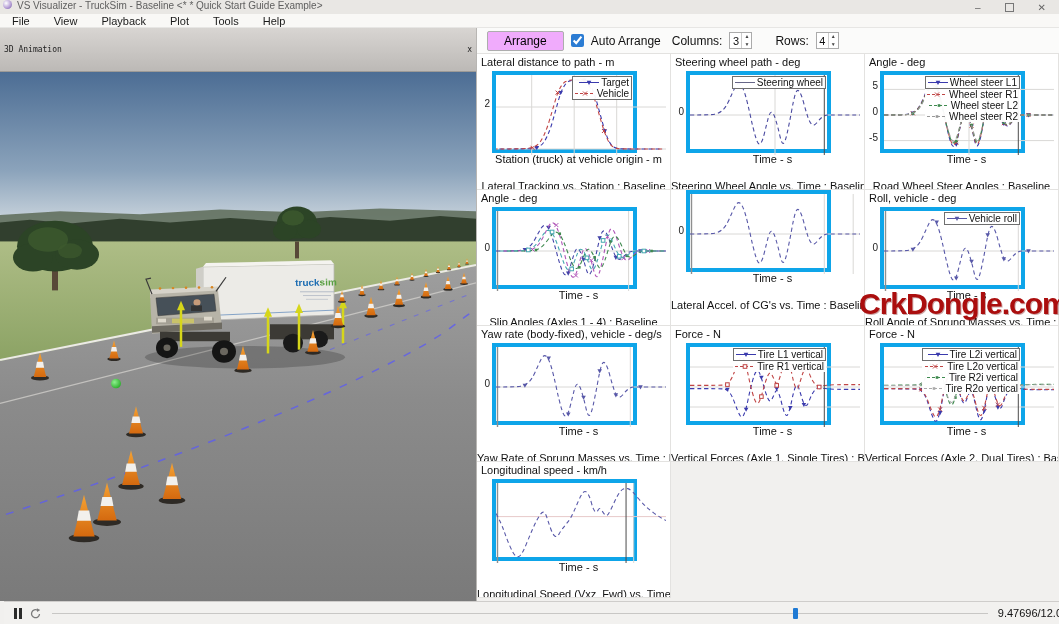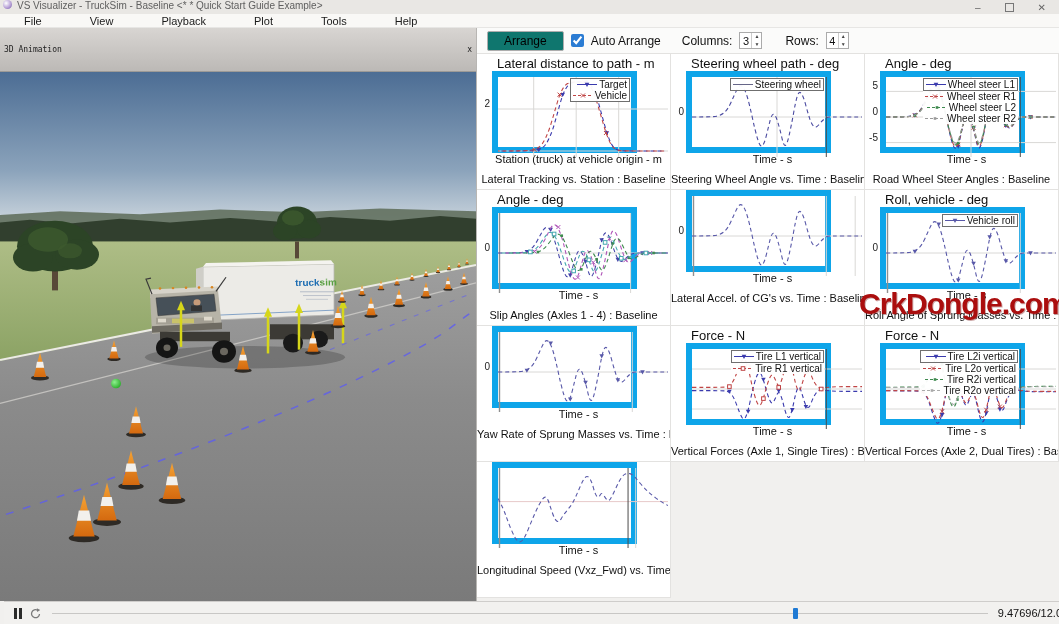--- a/index.html
+++ b/index.html
@@ -9,58 +9,58 @@
   
   .titlebar{height:14px;background:#e9e7e4;display:flex;
             font-size:10px;color:#5f5f5f;padding:0 3px;}
   .app-icon{width:9px;height:9px;border-radius:50%;flex:0 0 9px;
             background:radial-gradient(circle at 35% 35%,#fff,#b9a3d8 55%,#6a4fa0);margin-right:5px;}
   .title-text{flex:1;white-space:nowrap;overflow:hidden}
   .win-controls{display:flex;align-items:center;gap:24px;margin-right:10px;color:#666;font-size:10px}
   .win-sq{width:7px;height:7px;border:1px solid #777;display:inline-block}
   .menubar{height:14px;background:#f9f8f6;display:flex;align-items:center;
            font-size:11px;color:#1a1a1a;border-bottom:1px solid #e7e6e4;box-sizing:border-box}
-  .mitem{padding:0 24px;cursor:default}
+  .mitem{padding:0 12px;cursor:default}
 
   
   .main{display:flex;height:573px}
   .anim-panel{width:477px;flex:0 0 477px;border-right:1px solid #b8b6b3;box-sizing:border-box;
               display:flex;flex-direction:column;background:#000}
   .anim-header{height:11px;background:linear-gradient(#d8d5d2,#bcb9b6);
                font:8px "DejaVu Sans Mono",monospace;color:#222;display:flex;
                justify-content:space-between;align-items:center;padding:16px 4px;border-bottom:1px solid #9c9a97}
   .scene{flex:1;display:block}
 
   .right{flex:1;display:flex;flex-direction:column;background:#f1f0ee;min-width:0}
   .toolbar{height:26px;flex:0 0 26px;background:#fbfbfa;display:flex;align-items:center;
            font-size:12px;color:#111;gap:7px;padding:0 10px;border-bottom:1px solid #e3e2e0;box-sizing:border-box}
-  .btn{border:1px solid #adadad;background:#0f766e;border-radius:2px;padding:2px 16px;font-size:12px}
+  .btn{border:1px solid #adadad;background:#f0abfc;border-radius:2px;padding:2px 16px;font-size:12px}
   input[type=checkbox]{width:13px;height:13px;accent-color:#2b7cd3;margin:0}
   .spin{display:flex;border:1px solid #ababab;background:#fff;height:17px;align-items:center;box-sizing:border-box}
   .spin .val{width:11px;text-align:center;font-size:11px}
   .spin .arrs{display:flex;flex-direction:column;font-size:5px;color:#444;border-left:1px solid #ccc;line-height:1.5}
   .spin .arrs span{padding:0 2px}
 
   
   .grid{display:grid;grid-template-columns:194px 194px 194px;grid-auto-rows:136px}
   .cell{background:#fff;border-right:1px solid #e3e2e0;border-bottom:1px solid #e3e2e0;
         box-sizing:border-box;overflow:hidden;position:relative}
   .cell.empty{background:transparent;border:none}
-  .ptitle{font-size:13px;color:#111;padding:2px 0 1px 20px;height:14px;white-space:nowrap}
+  .ptitle{font-size:11px;color:#111;padding:2px 0 1px 4px;height:14px;white-space:nowrap}
   .prow{display:flex}
   .gutter{width:15px;flex:0 0 15px;position:relative}
   .ytick{position:absolute;right:2px;font-size:10px;color:#222}
-  .plotbox{position:relative;width:145px;height:82px;border:6px solid #0ea5e9;background:#fff;box-sizing:border-box}
+  .plotbox{position:relative;width:145px;height:82px;border:4px solid #0ea5e9;background:#fff;box-sizing:border-box}
   .plotbox svg{display:block}
   .legend{position:absolute;top:1px;right:1px;background:rgba(255,255,255,.95);font-size:10px;color:#111}
   .legend.boxedall{border:1px solid #6f6f6f}
   .lentry{display:flex;align-items:center;gap:2px;padding:0 2px;height:11px;line-height:11px;justify-content:flex-end;white-space:nowrap}
   .lentry.firstbox{border:1px solid #6f6f6f}
   .xlabel{font-size:11px;color:#111;text-align:center;height:13px;margin-left:10px;white-space:nowrap}
-  .pcaption{font-size:11px;color:#111;text-align:center;height:14px;margin-top:7px;white-space:nowrap}
+  .pcaption{font-size:11px;color:#111;text-align:center;height:14px;margin-top:14px;white-space:nowrap}
 
   
   .watermark{position:absolute;left:859px;top:287px;font-size:30px;font-weight:bold;
              color:#ab0e0e;letter-spacing:-1px;z-index:50;
              text-shadow:1px 1px 0 rgba(110,0,0,.35);pointer-events:none}
 
   
   .bottombar{position:absolute;left:4px;top:601px;width:1059px;height:23px;background:#f2f1ef;
              border-top:1px solid #cfcdcb;display:flex;align-items:center;box-sizing:border-box}
   .pause{display:flex;gap:2px;margin:0 7px 0 10px}
@@ -241,21 +241,21 @@
         <use href="#cone" transform="translate(467,204) scale(0.2)"></use>
       </g>
     </svg>
   </div>
 
   <div class="right">
     <div class="toolbar">
       <button class="btn">Arrange</button>
       <input type="checkbox" id="autoarr" checked="" style="">
       <label for="autoarr">Auto Arrange</label>
-      <span style="margin-left:14px">Columns:</span>
+      <span style="margin-left:4px">Columns:</span>
       <span class="spin">
         <span class="val">3</span>
         <span class="arrs">
             <span>▲</span>
             <span>▼</span>
           </span>
       </span>
       <span style="margin-left:16px">Rows:</span>
       <span class="spin">
         <span class="val">4</span>
@@ -508,20 +508,21 @@
                   </svg>
                   <span>Vehicle roll</span>
                 </div>
               </div>
             </div>
           </div>
           <div class="xlabel">Time - s</div>
           <div class="pcaption">Roll Angle of Sprung Masses vs. Time : B</div>
         </div>
         <div class="cell">
+          <div class="ptitle">Yaw rate (body-fixed), vehicle - deg/s</div>
           <div class="prow">
             <div class="gutter">
               <span class="ytick" style="top: 35px;">0</span>
             </div>
             <div class="plotbox">
               <svg width="170" height="80" viewBox="0 0 170 80">
                 <line x1="134.3" y1="0" x2="134.3" y2="80" stroke="#d9d8d6" stroke-width="1"></line>
                 <line x1="0" y1="40" x2="170" y2="40" stroke="#d9d8d6" stroke-width="1"></line>
                 <line x1="1.5" y1="0" x2="1.5" y2="80" stroke="#8f8f8f" stroke-width="1.4"></line>
                 <path d="M0.0,40.0 Q20.4,40.0 24.7,39.2 Q28.9,38.4 32.3,35.6 Q35.7,32.8 39.1,25.2 Q42.5,17.6 45.0,12.4 Q47.6,7.2 50.2,9.2 Q52.7,11.2 55.3,20.0 Q57.8,28.8 60.4,40.8 Q62.9,52.8 65.5,61.6 Q68.0,70.4 70.1,68.8 Q72.3,67.2 74.4,58.4 Q76.5,49.6 78.2,43.2 Q79.9,36.8 81.6,37.2 Q83.3,37.6 85.4,44.0 Q87.5,50.4 89.7,60.0 Q91.8,69.6 93.5,68.4 Q95.2,67.2 97.3,57.6 Q99.4,48.0 101.6,36.0 Q103.7,24.0 105.4,18.8 Q107.1,13.6 109.2,16.4 Q111.4,19.2 113.5,27.2 Q115.6,35.2 117.7,41.6 Q119.8,48.0 122.0,49.6 Q124.1,51.2 126.6,48.0 Q129.2,44.8 131.8,42.4 Q134.3,40.0 139.4,40.0 Q144.5,40.0 151.3,40.0 Q158.1,40.0 164.1,40.0 L170.0,40.0" stroke="#5858a8" fill="none" stroke-width="1.1" stroke-dasharray="4 3"></path>
@@ -651,20 +652,21 @@
                   </svg>
                   <span>Tire R2o vertical</span>
                 </div>
               </div>
             </div>
           </div>
           <div class="xlabel">Time - s</div>
           <div class="pcaption">Vertical Forces (Axle 2, Dual Tires) : Base</div>
         </div>
         <div class="cell">
+          <div class="ptitle">Longitudinal speed - km/h</div>
           <div class="prow">
             <div class="gutter"></div>
             <div class="plotbox">
               <svg width="170" height="80" viewBox="0 0 170 80">
                 <line x1="137.70000000000002" y1="0" x2="137.70000000000002" y2="80" stroke="#d9d8d6" stroke-width="1"></line>
                 <line x1="0" y1="33.6" x2="170" y2="33.6" stroke="#e7c9c9" stroke-width="1"></line>
                 <line x1="1.5" y1="0" x2="1.5" y2="80" stroke="#8f8f8f" stroke-width="1.4"></line>
                 <path d="M0.0,30.4 Q5.1,40.0 7.7,47.2 Q10.2,54.4 13.6,62.4 Q17.0,70.4 19.5,72.8 Q22.1,75.2 24.7,72.0 Q27.2,68.8 30.6,60.4 Q34.0,52.0 37.4,44.4 Q40.8,36.8 43.4,32.8 Q45.9,28.8 47.6,29.2 Q49.3,29.6 51.0,34.8 Q52.7,40.0 54.8,46.0 Q57.0,52.0 59.1,53.2 Q61.2,54.4 62.9,51.2 Q64.6,48.0 67.2,44.8 Q69.7,41.6 72.3,38.4 Q74.8,35.2 77.3,29.6 Q79.9,24.0 82.4,18.0 Q85.0,12.0 87.1,9.6 Q89.3,7.2 91.4,10.0 Q93.5,12.8 95.2,19.2 Q96.9,25.6 98.6,28.0 Q100.3,30.4 102.0,27.2 Q103.7,24.0 105.4,26.8 Q107.1,29.6 108.8,31.6 Q110.5,33.6 112.2,31.2 Q113.9,28.8 116.4,23.2 Q119.0,17.6 121.5,12.8 Q124.1,8.0 126.6,6.4 Q129.2,4.8 131.8,5.6 Q134.3,6.4 136.9,9.2 Q139.4,12.0 142.8,16.0 Q146.2,20.0 149.6,23.2 Q153.0,26.4 157.3,29.6 Q161.5,32.8 165.8,35.2 L170.0,37.6" stroke="#5858a8" fill="none" stroke-width="1.1" stroke-dasharray="4 3"></path>
                 <line x1="130.05" y1="0" x2="130.05" y2="80" stroke="#4b4b4b" stroke-width="1"></line>
               </svg>

